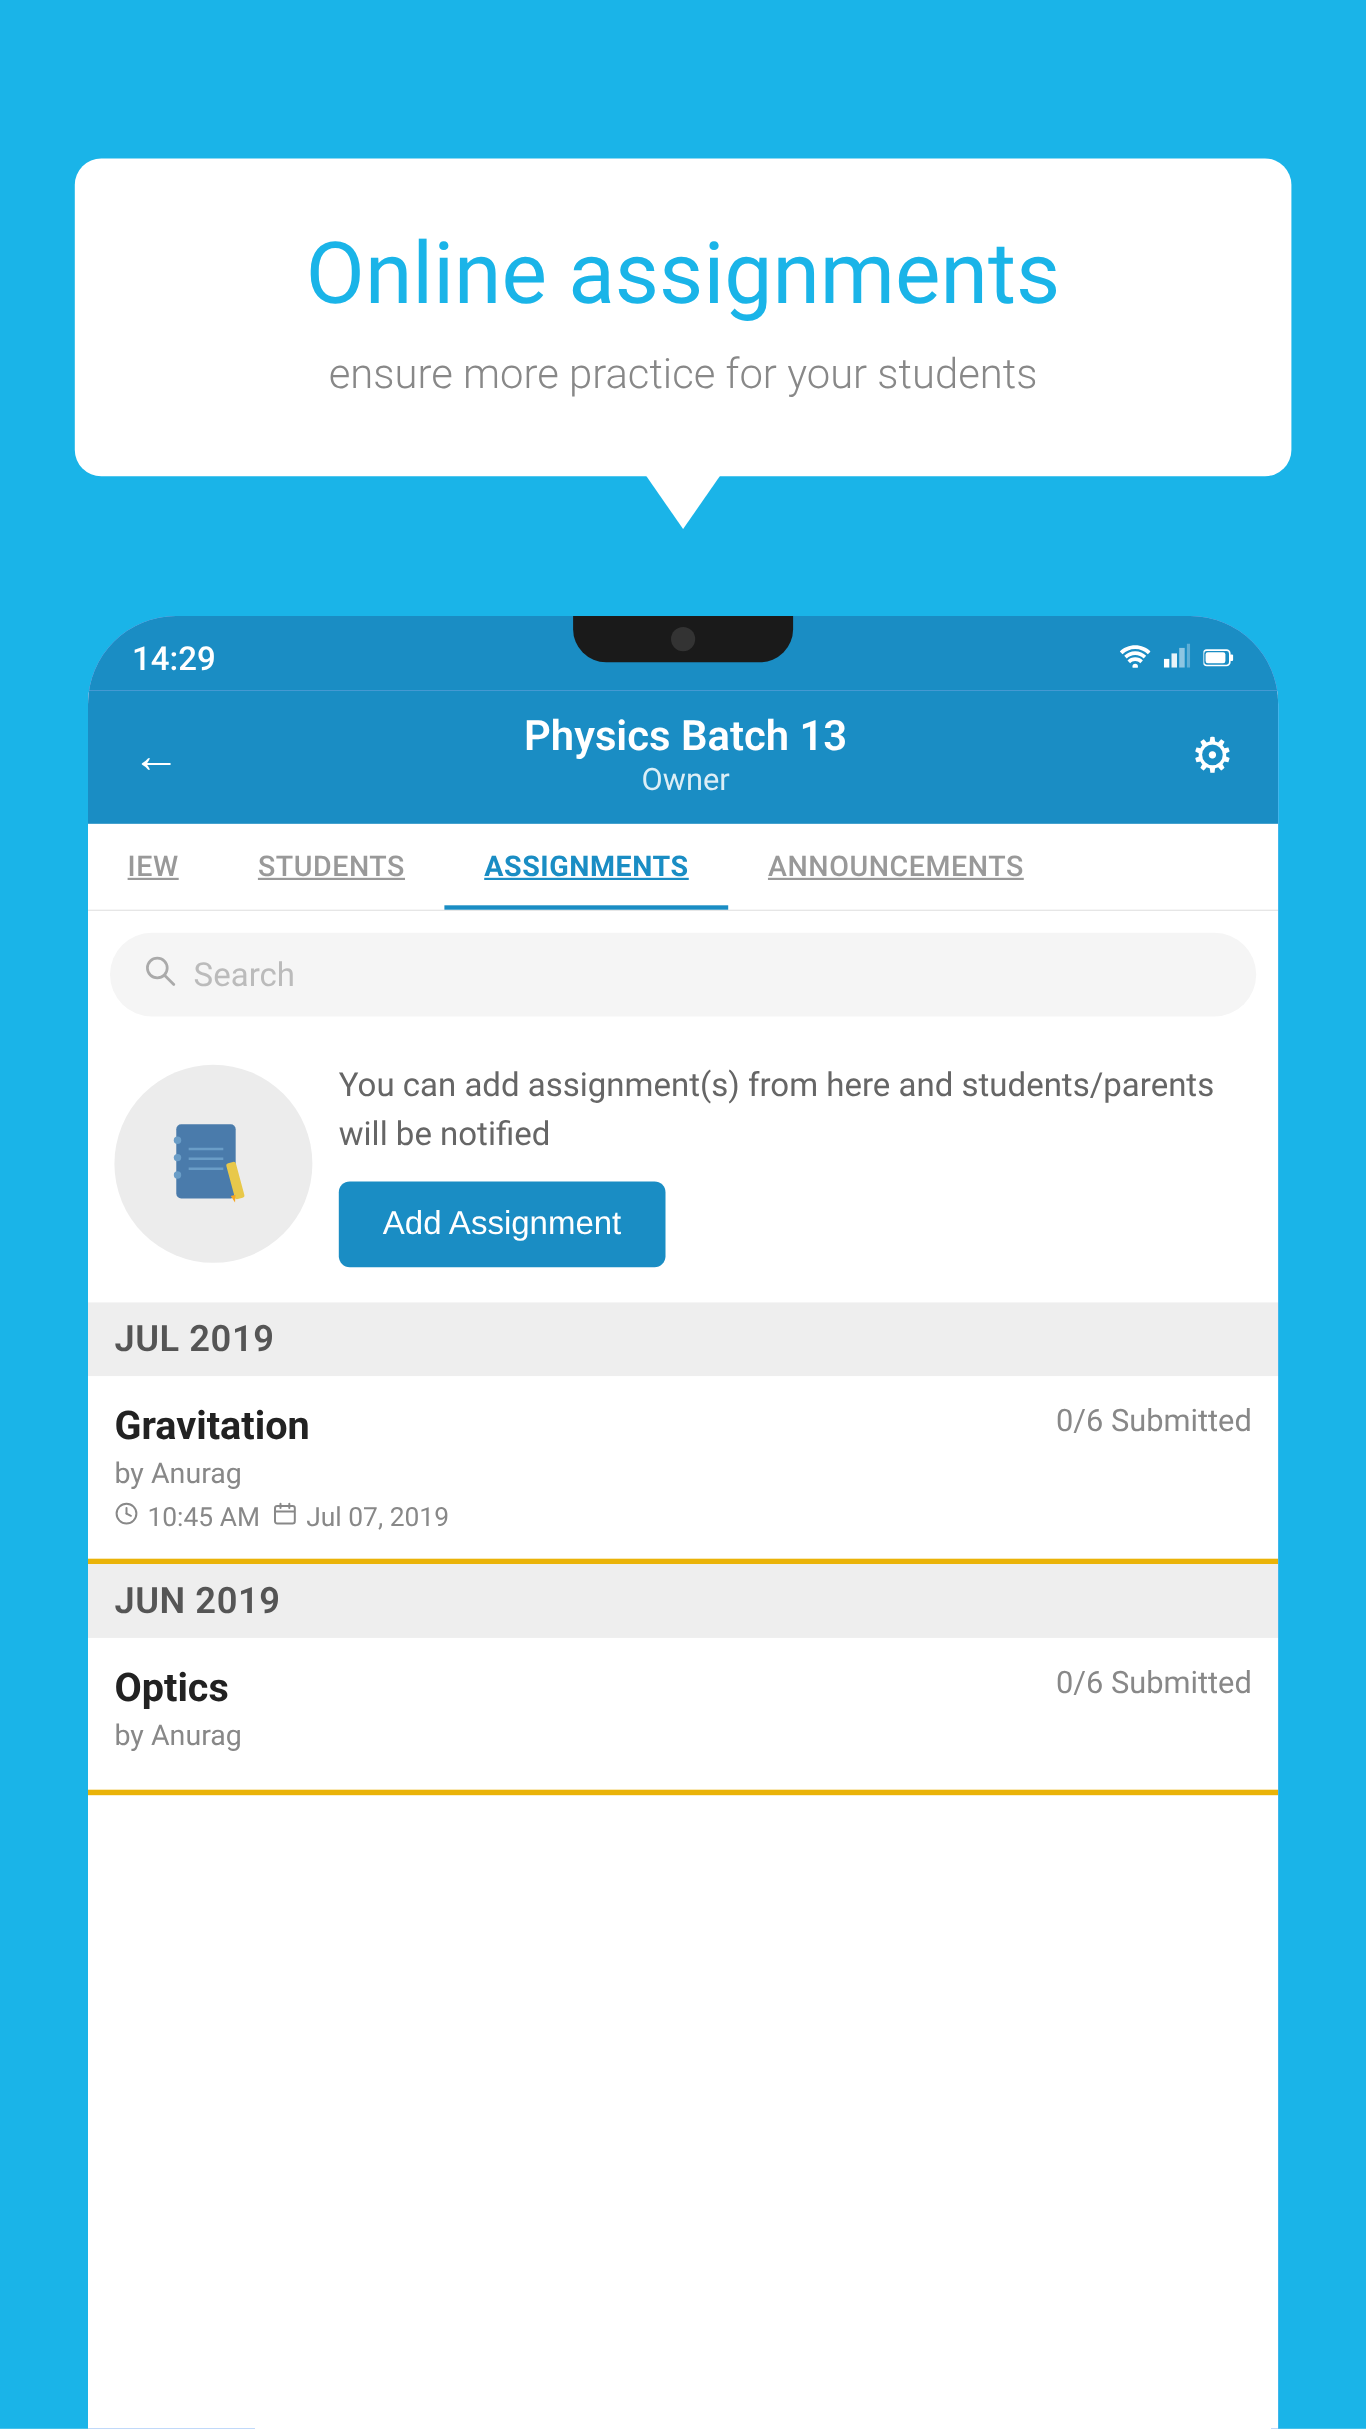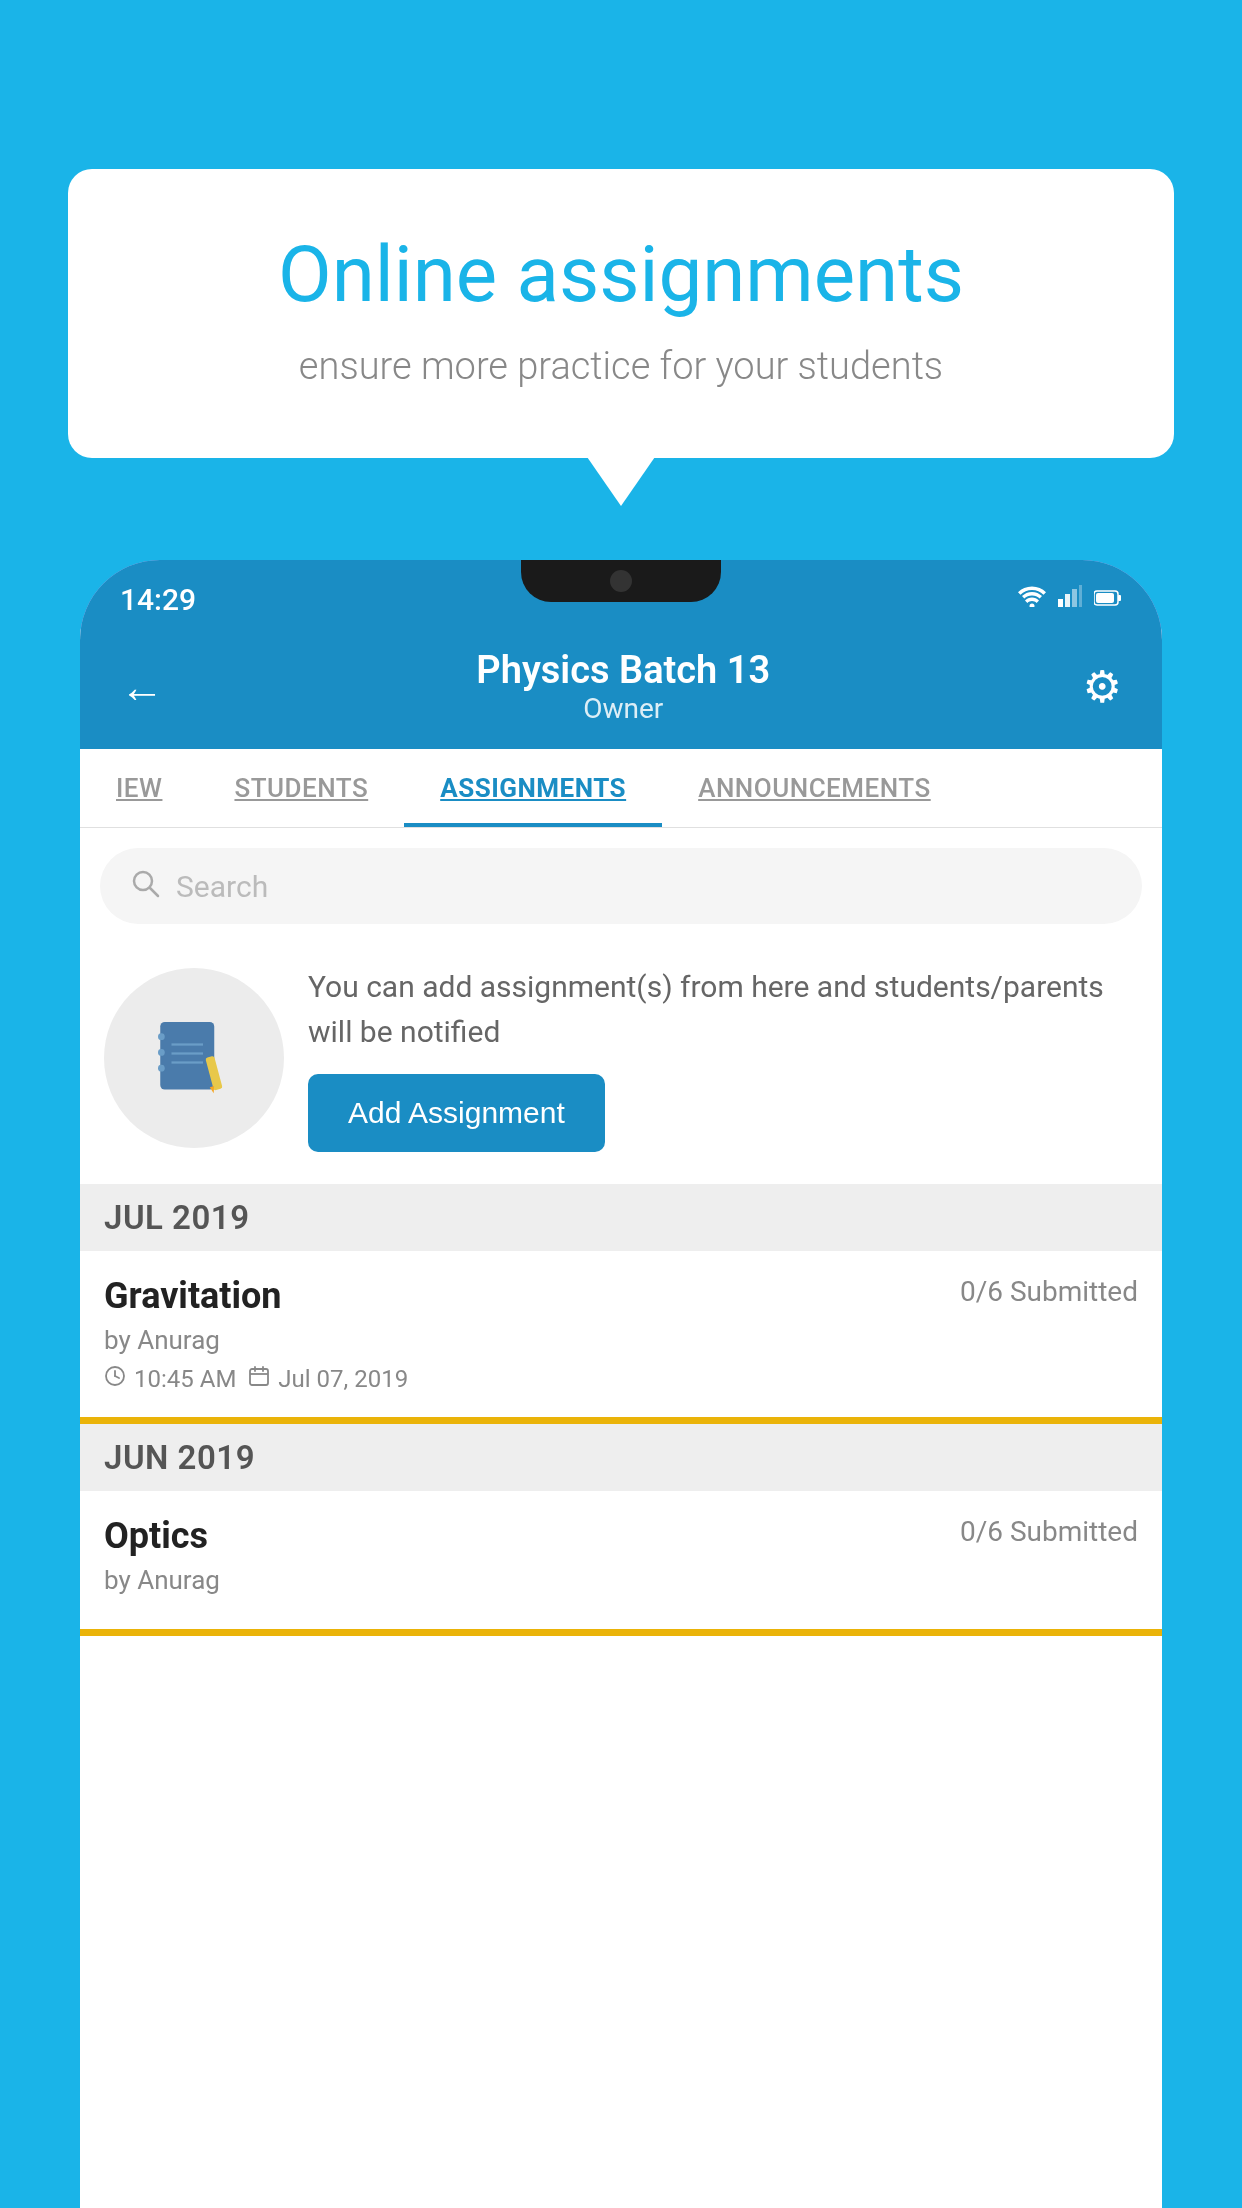--- a/index.html
+++ b/index.html
@@ -9,21 +9,21 @@
       height: 2208px;
       background-color: #1ab4e8;
       font-family: 'Roboto', Arial, sans-serif;
       overflow: hidden;
       position: relative;
     }
 
     
     .speech-bubble-container {
       position: absolute;
-      top: 169px;
+      top: 144px;
       left: 68px;
       right: 68px;
     }
 
     .speech-bubble {
       background: white;
       border-radius: 24px;
       padding: 60px 80px 70px;
       position: relative;
     }
@@ -285,21 +285,21 @@
       padding: 14px 24px;
       color: #555;
       font-size: 33px;
       font-weight: 600;
       letter-spacing: 0.5px;
     }
 
     
     .assignment-item {
       padding: 24px;
-      border-bottom: 7px solid #eab308;
+      border-bottom: 5px solid #eab308;
     }
 
     .assignment-row1 {
       display: flex;
       justify-content: space-between;
       align-items: flex-start;
       margin-bottom: 8px;
     }
 
     .assignment-title {

